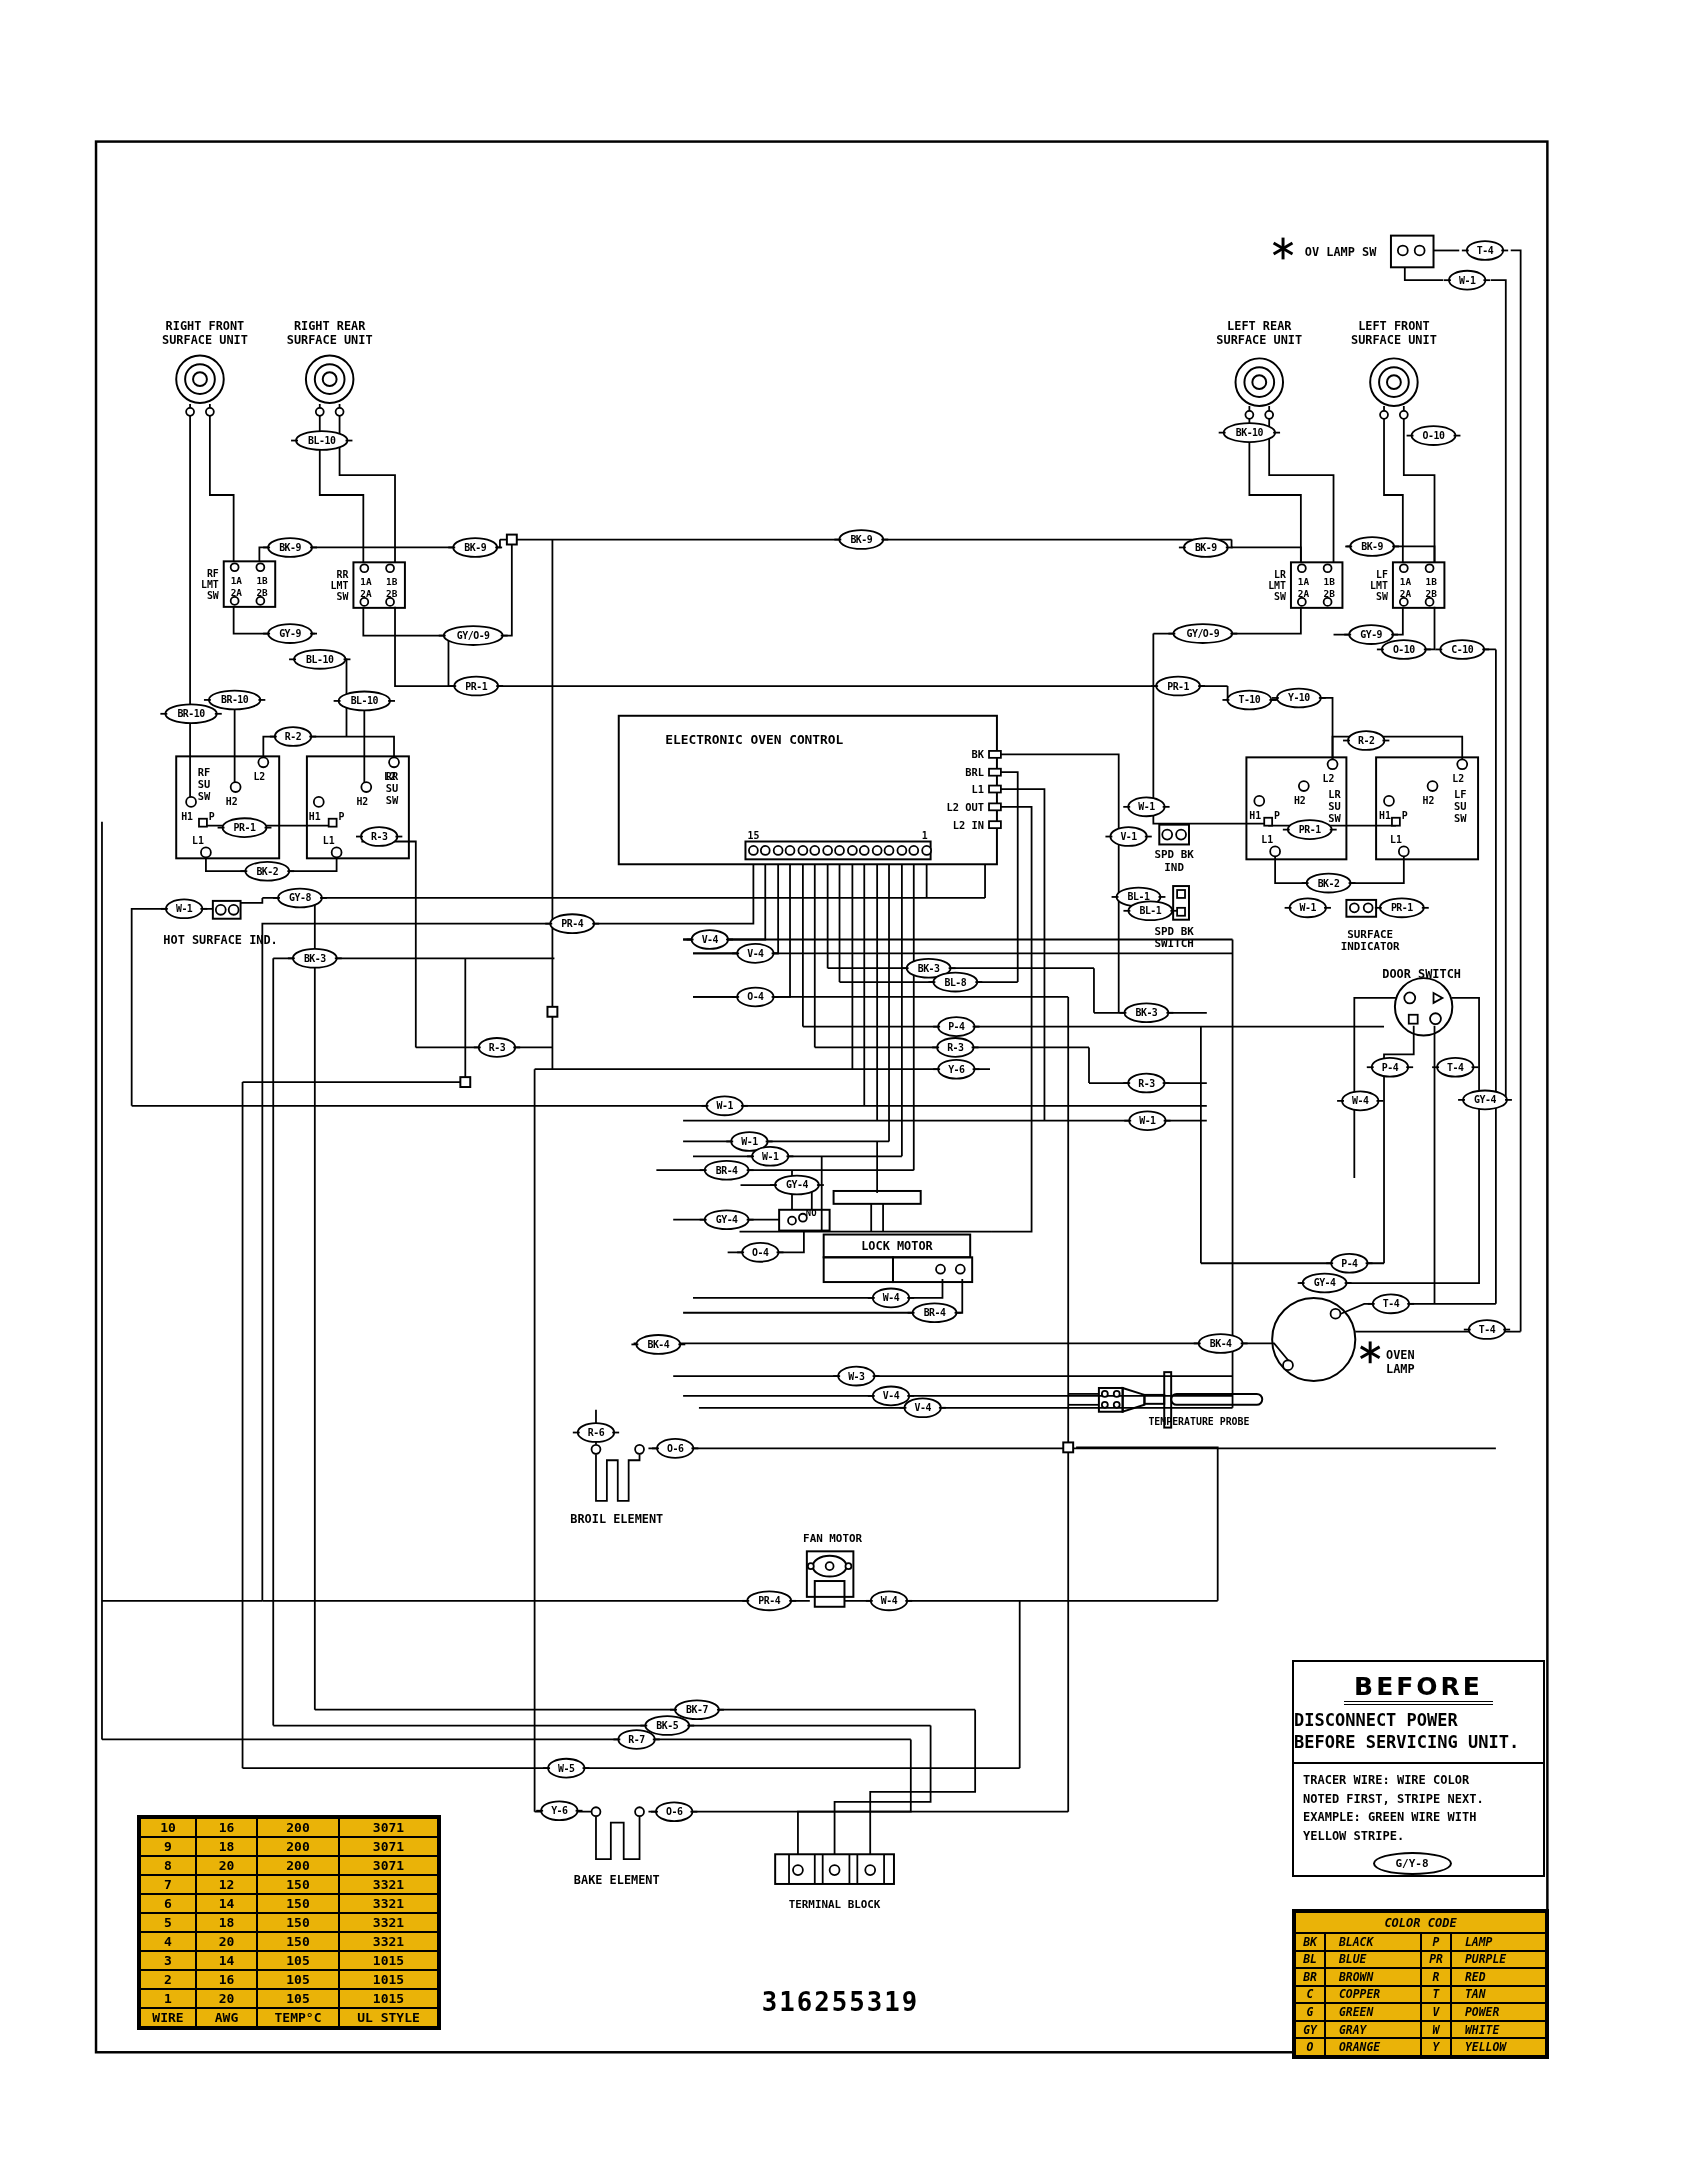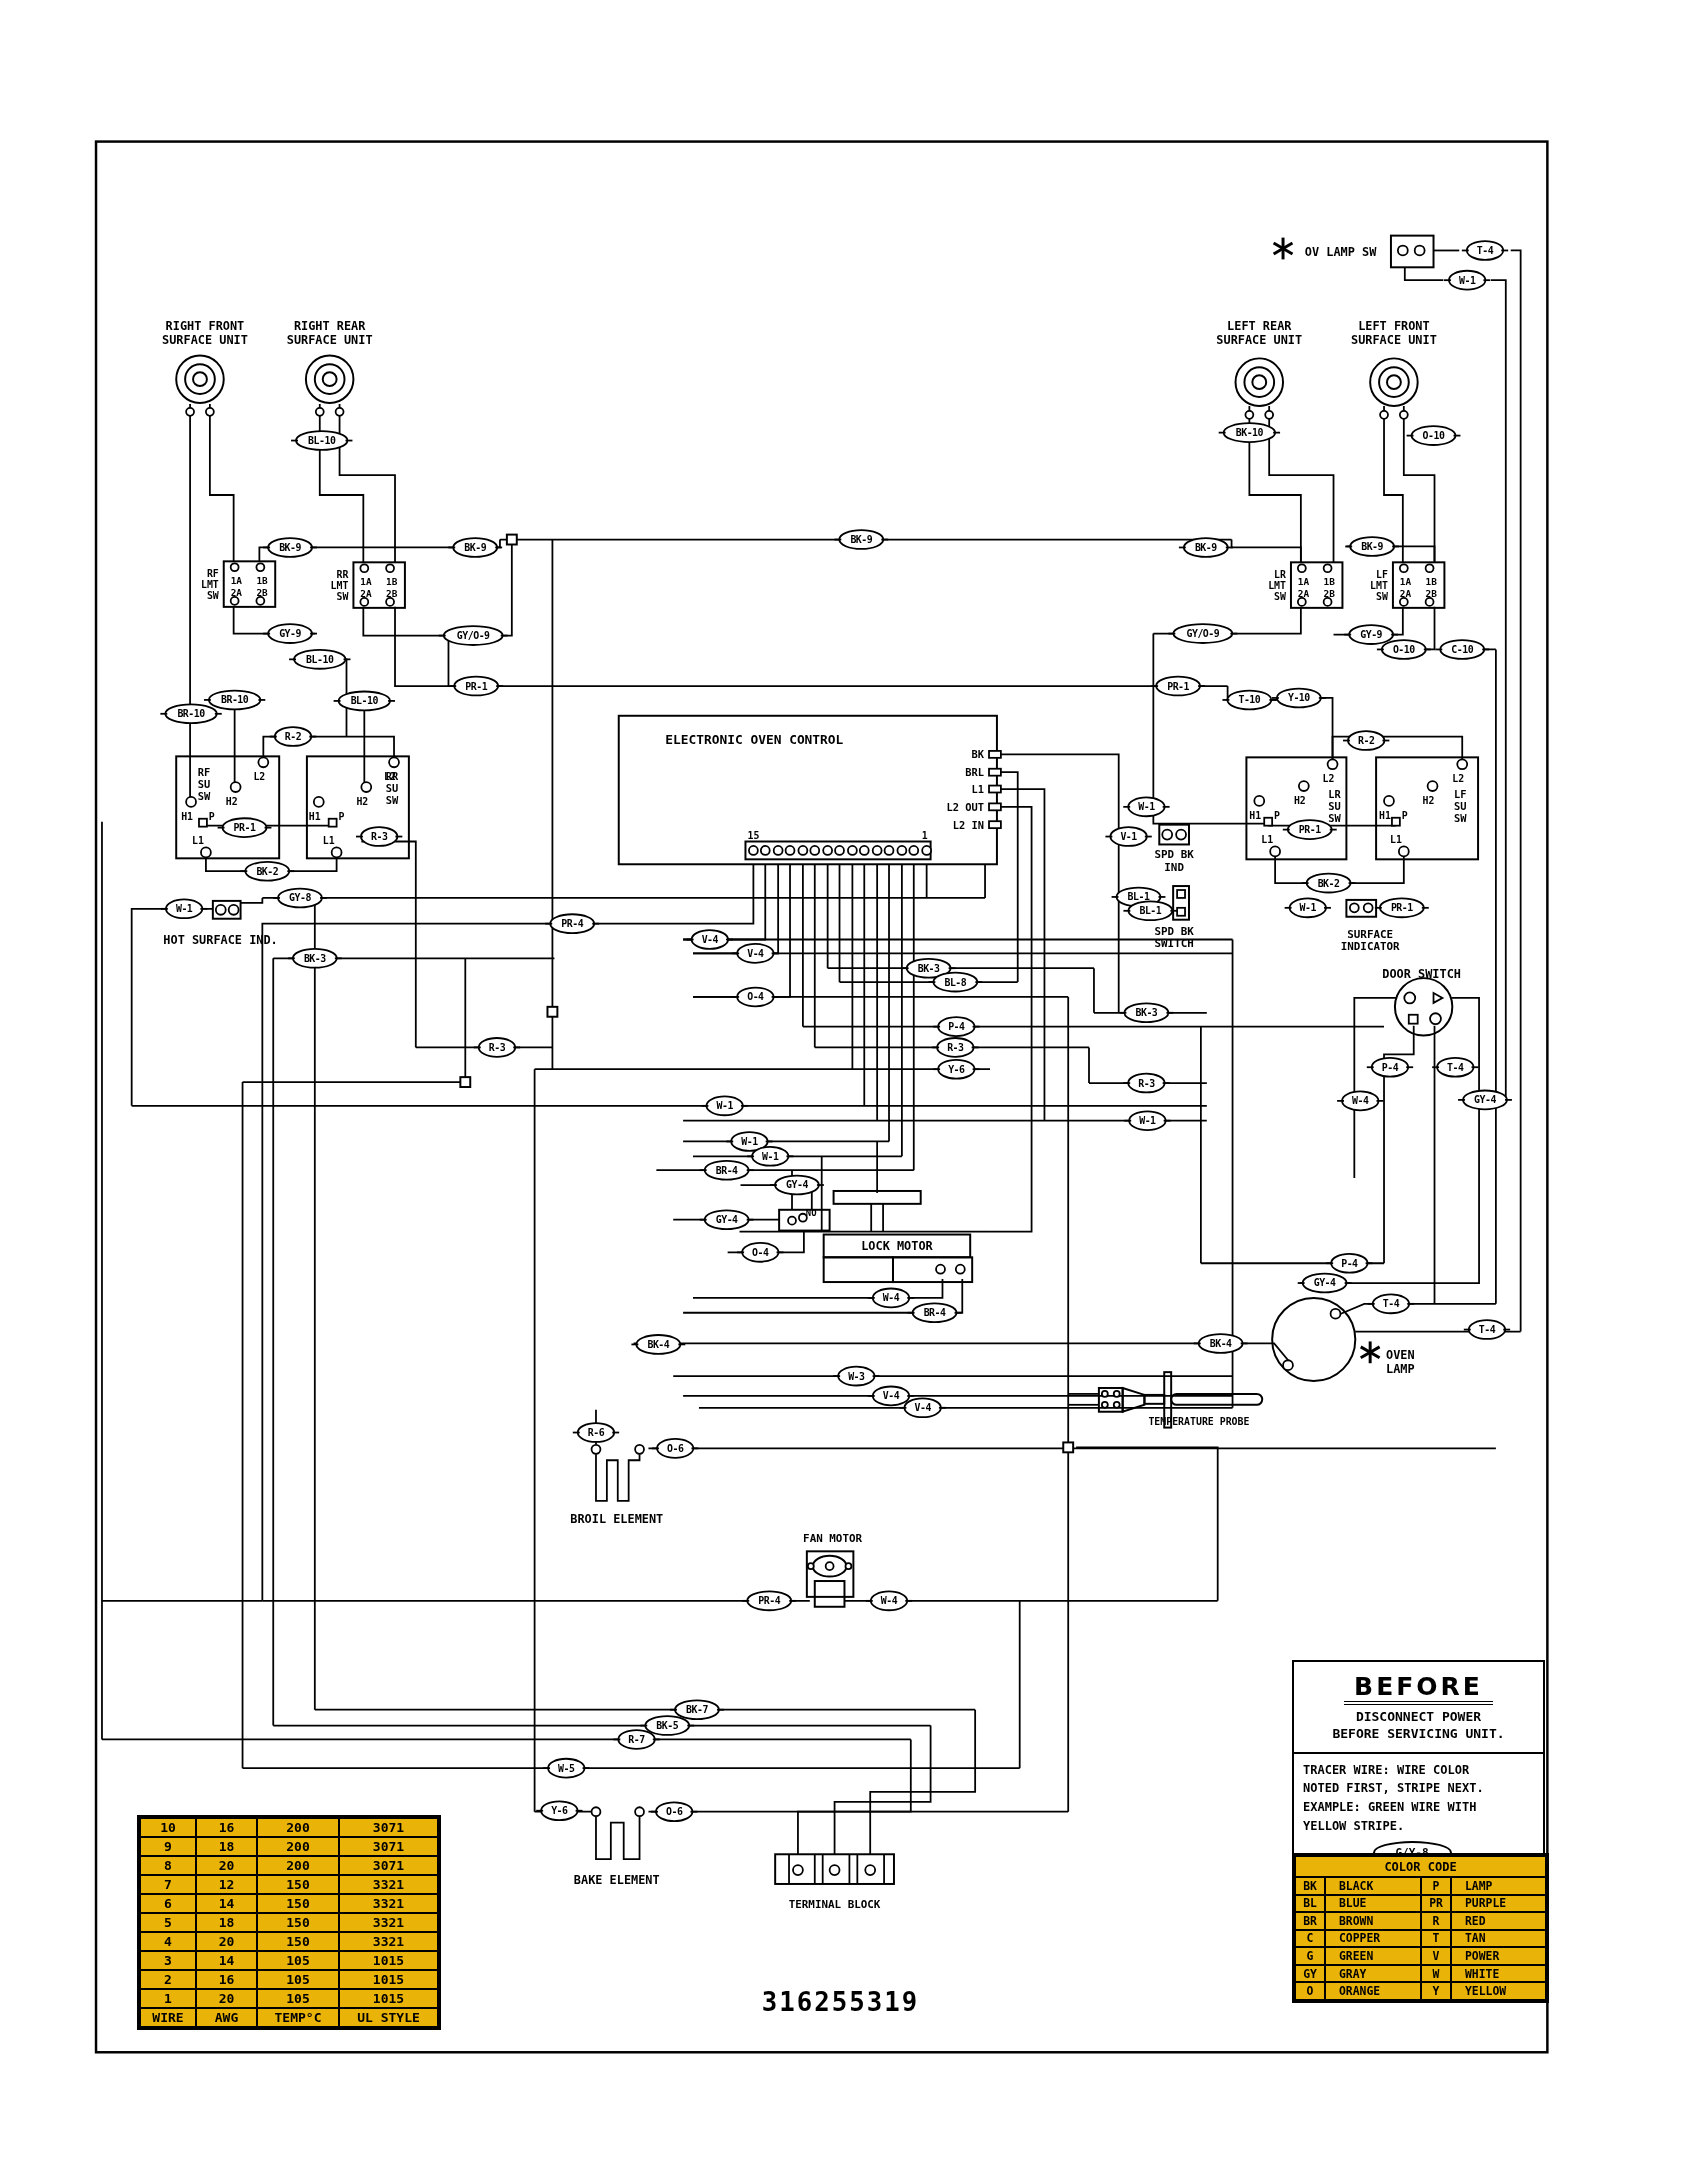--- a/index.html
+++ b/index.html
@@ -9,29 +9,29 @@
   svg .wire{fill:none;stroke:#000;stroke-width:1.8;}
   svg .box{fill:none;stroke:#000;stroke-width:2;}
   svg .wbox{fill:#fff;stroke:#000;stroke-width:2;}
   svg .term{fill:#fff;stroke:#000;stroke-width:1.8;}
   .tblwrap{position:absolute;border:2.5px solid #000;background:#eab308;}
   table.grid{border-collapse:collapse;width:100%;height:100%;table-layout:fixed;}
   table.grid td,table.grid th{border:2px solid #000;text-align:center;vertical-align:middle;
      font-family:"DejaVu Sans Mono",monospace;font-weight:bold;padding:0;}
   #wire-table{left:137px;top:1815px;width:300px;height:211px;}
   #wire-table td{font-size:13px;}
-  #color-table{left:1292px;top:1853px;width:253px;height:146px;}
+  #color-table{left:1292px;top:1909px;width:253px;height:146px;font-style:italic;}
   #color-table td,#color-table th{font-size:11.4px;}
   #color-table td.nm{text-align:left;padding-left:13px;}
   #warning-box{position:absolute;left:1292px;top:1660px;width:253px;height:217px;
      border:2.5px solid #000;background:#fff;box-sizing:border-box;}
   #warning-title{display:block;text-align:center;margin:10px auto 4px auto;font-size:25px;
      letter-spacing:3px;font-weight:bold;width:149px;border-bottom:4px double #000;
      font-family:"DejaVu Sans",sans-serif;}
-  #warning-sub{text-align:center;font-size:13px;font-weight:bold;line-height:1.3;}
+  #warning-sub{font-size:17px;font-weight:bold;line-height:1.3;}
   #tracer{border-top:2px solid #000;margin-top:9px;padding:7px 22px 0 9px;font-size:12px;
      font-weight:bold;line-height:1.55;text-align:left;}
   #tracer-example{display:block;width:63px;margin:6px auto 10px auto;text-align:center;
      border:2px solid #000;border-radius:50%;font-size:11px;font-weight:bold;padding:1px 6px;}
 </style>
 </head>
 <body>
 
 <div class="page">
 

